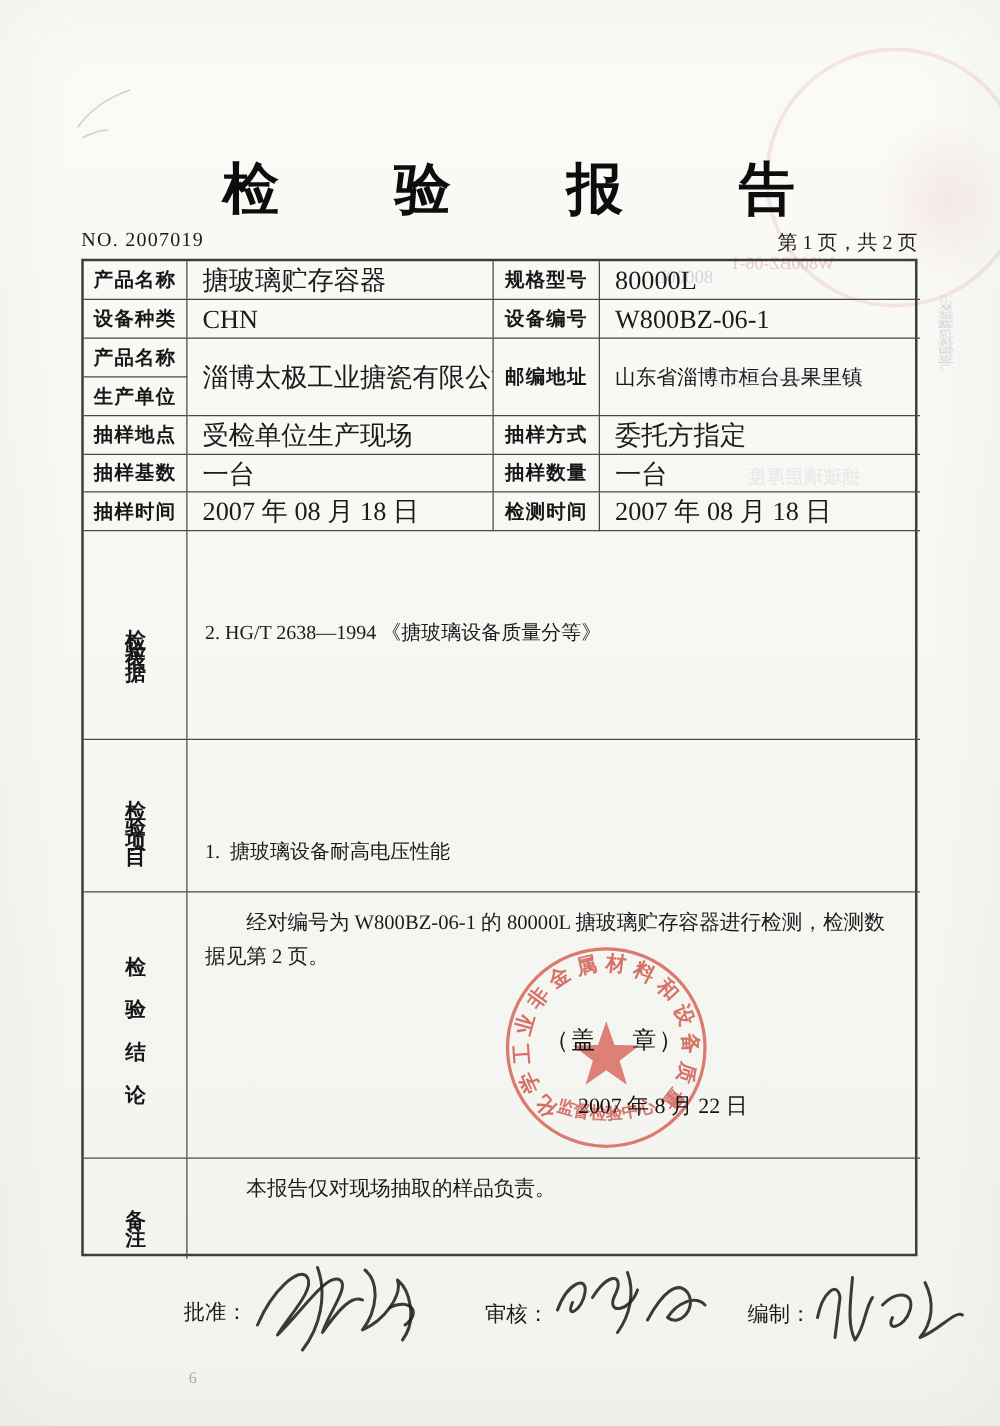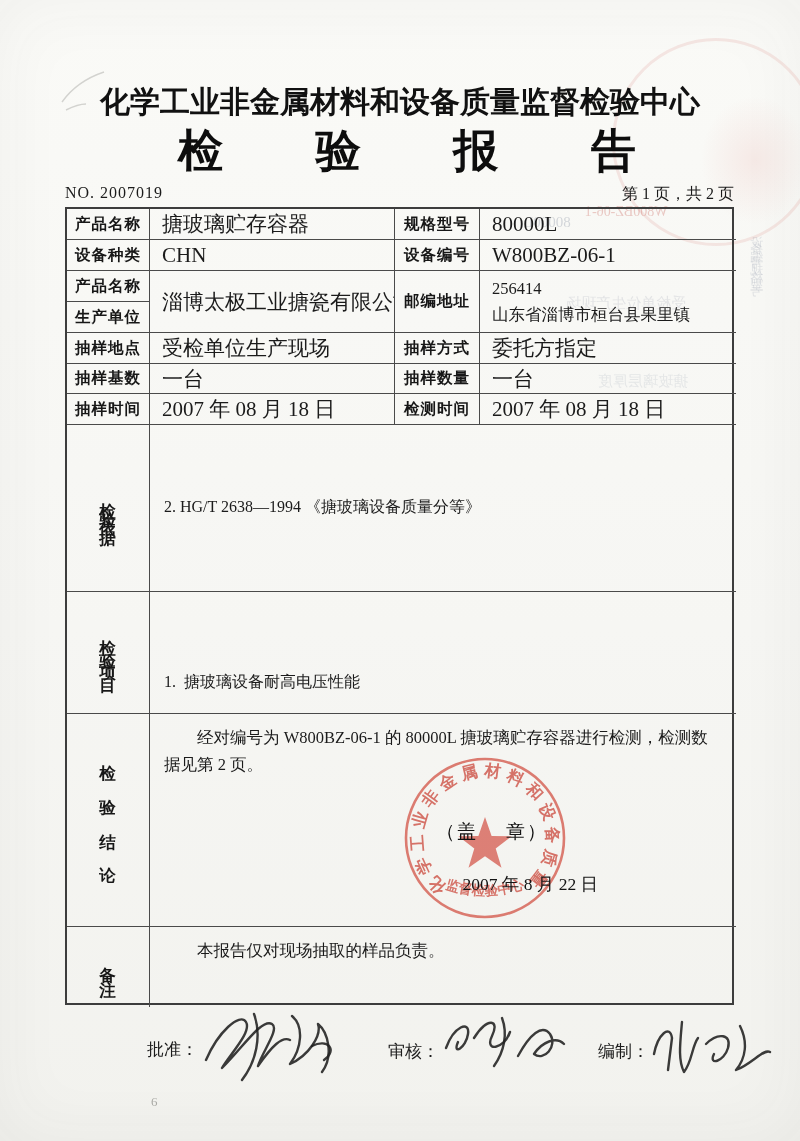--- a/index.html
+++ b/index.html
@@ -104,21 +104,20 @@
   <div class="bleed-blotch"></div>
   <div class="bleed" style="left:585px; top:204px; font-size:14px; color:rgba(203,102,94,.34);">W800BZ-06-1</div>
   <div class="bleed" style="left:524px; top:214px; font-size:15px; color:rgba(122,132,152,.30);">80000L</div>
   <div class="bleed" style="left:566px; top:294px; font-size:15px; color:rgba(122,132,152,.17);">受检单位生产现场</div>
   <div class="bleed" style="left:598px; top:372px; font-size:15px; color:rgba(122,132,152,.15);">搪玻璃层厚度</div>
   <div class="bleed-strip">设备编号规格型号</div>
   <svg class="pencil-squiggle" width="70" height="60">
     <path d="M10,44 C20,30 34,20 52,14 M14,52 C22,48 30,46 34,46" fill="none" stroke="#9a9a96" stroke-width="1.4"></path>
   </svg>
 
-  <div class="org-title">化学工业非金属材料和设备质量监督检验中心</div>
   <div class="report-title">
     <span>检</span>
     <span>验</span>
     <span>报</span>
     <span>告</span>
   </div>
   <div class="report-no">NO. 2007019</div>
   <div class="page-info">第 1 页，共 2 页</div>
 
   <div class="info-table">
@@ -131,21 +130,20 @@
     <div class="cell lab" style="grid-row:2;grid-column:1;">设备种类</div>
     <div class="cell val" style="grid-row:2;grid-column:2;">CHN</div>
     <div class="cell lab" style="grid-row:2;grid-column:3;">设备编号</div>
     <div class="cell val no-r" style="grid-row:2;grid-column:4;">W800BZ-06-1</div>
 
     <div class="cell lab" style="grid-row:3;grid-column:1;">产品名称</div>
     <div class="cell lab" style="grid-row:4;grid-column:1;">生产单位</div>
     <div class="cell lab" style="grid-row:3 / 5;grid-column:3;">邮编地址</div>
     <div class="cell val" style="grid-row:3 / 5;grid-column:2;">淄博太极工业搪瓷有限公司</div>
     <div class="cell val2col no-r" style="grid-row:3 / 5;grid-column:4;">
-      <div>256414</div>
       <div>山东省淄博市桓台县果里镇</div>
     </div>
 
     <div class="cell lab" style="grid-row:5;grid-column:1;">抽样地点</div>
     <div class="cell val" style="grid-row:5;grid-column:2;">受检单位生产现场</div>
     <div class="cell lab" style="grid-row:5;grid-column:3;">抽样方式</div>
     <div class="cell val no-r" style="grid-row:5;grid-column:4;">委托方指定</div>
 
     <div class="cell lab" style="grid-row:6;grid-column:1;">抽样基数</div>
     <div class="cell val" style="grid-row:6;grid-column:2;">一台</div>

